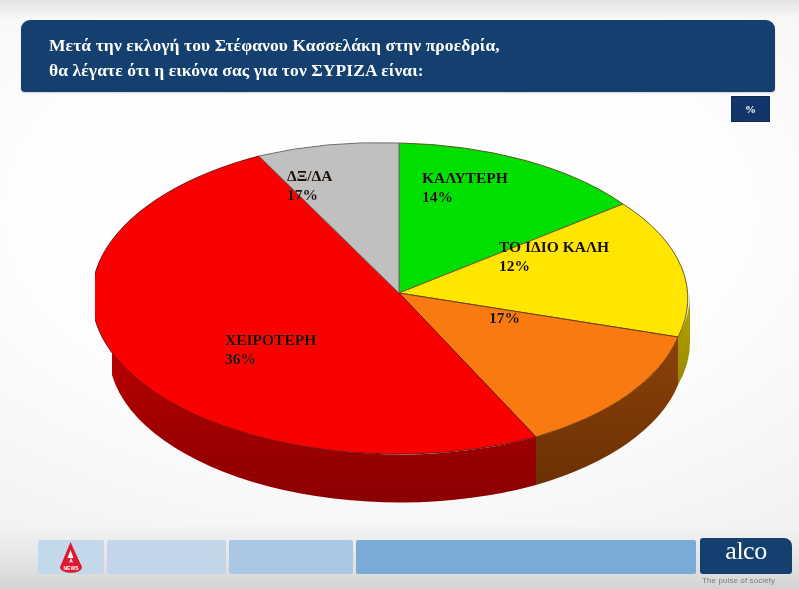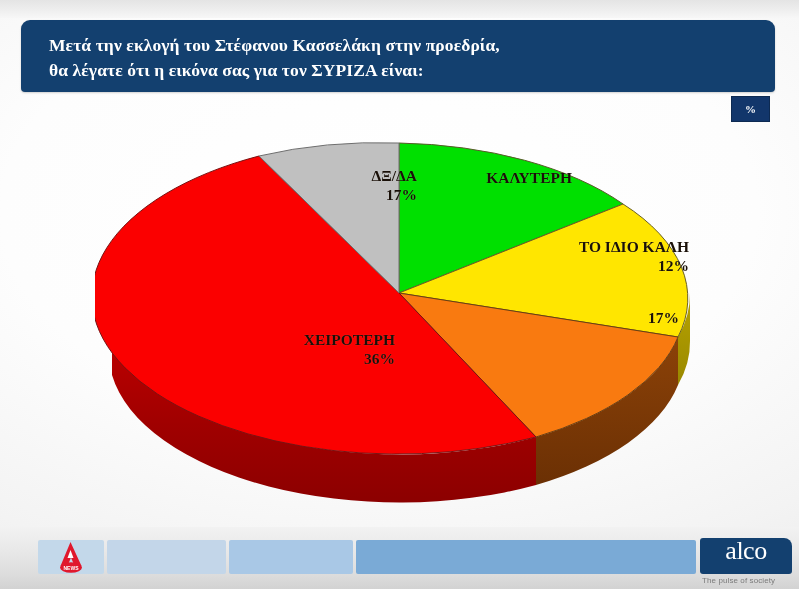--- a/index.html
+++ b/index.html
@@ -79,21 +79,21 @@
     height: 372px;
   }
   .chart-svg { display: block; }
   .slice-label {
     position: absolute;
     color: #1a1008;
     font-family: "Liberation Serif", serif;
     font-weight: bold;
     font-size: 15.5px;
     line-height: 19px;
-    text-align: right;
+    text-align: left;
     white-space: nowrap;
     text-shadow: 0 0 1px rgba(255,255,255,0.25);
   }
   .slice-label .pct { display: block; }
   
   .lbl-dxda      { left: 192px;  top: 34px;  width: 130px; }
   .lbl-kalyteri  { left: 327px;  top: 36px;  width: 150px; }
   .lbl-idiokali  { left: 404px;  top: 105px; width: 190px; }
   .lbl-idiokaki  { left: 394px;  top: 176px; width: 190px; }
   .lbl-xeiroteri { left: 130px;  top: 198px; width: 170px; }
@@ -207,20 +207,21 @@
       <path d="M 304 161 L 164 24 A 291 150 0 0 1 304 11 Z" fill="#c0c0c0" stroke="#6e6e6e" stroke-width="1"></path>
     </svg>
 
     <div class="slice-label lbl-dxda">
       <span>ΔΞ/ΔΑ</span>
       <span class="pct">17%</span>
     </div>
 
     <div class="slice-label lbl-kalyteri">
       <span>ΚΑΛΥΤΕΡΗ</span>
+      <span class="pct">14%</span>
     </div>
 
     <div class="slice-label lbl-idiokali">
       <span>ΤΟ ΙΔΙΟ ΚΑΛΗ</span>
       <span class="pct">12%</span>
     </div>
 
     <div class="slice-label lbl-idiokaki">
       <span class="pct">17%</span>
     </div>

